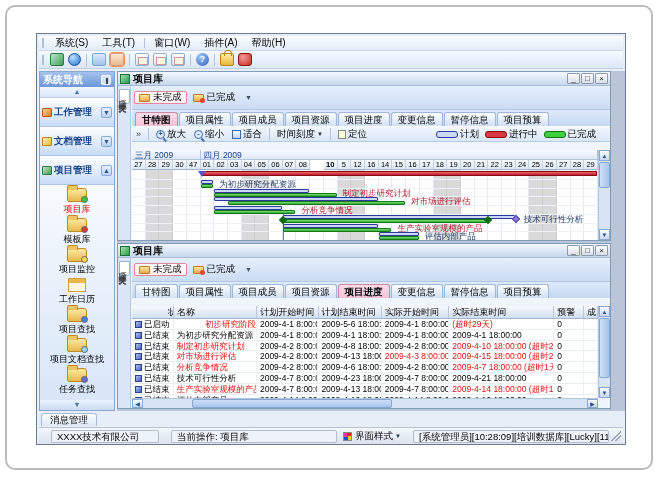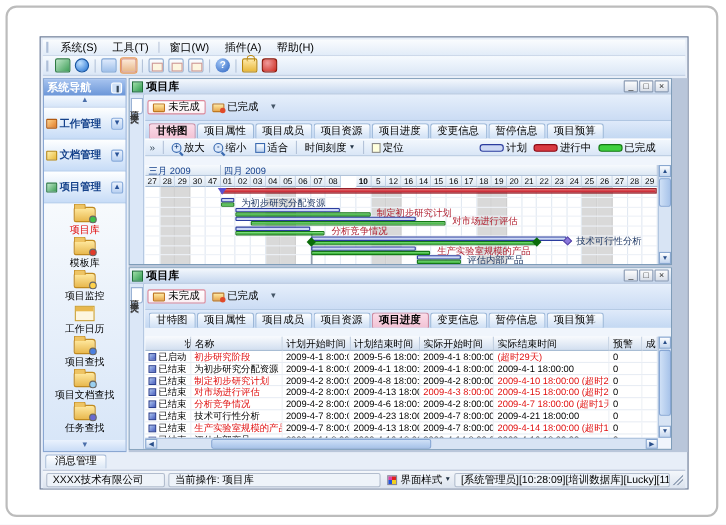--- a/index.html
+++ b/index.html
@@ -165,21 +165,21 @@
   .hthumb { position:absolute; left:60px; top:0; width:200px; height:9px;
     background:linear-gradient(#cfe0f6,#a8c4ea); border:1px solid #86a6d4; border-radius:2px; }
   
   .msgrow { position:absolute; left:2px; top:378px; right:2px; height:14px; background:#e7eef8; }
   .msgtab { position:absolute; left:2px; top:1px; height:13px; padding:0 8px; font-size:9.5px; line-height:12px;
     background:linear-gradient(#fff,#dce8f6); border:1px solid #a8bcd8; border-bottom:none; border-radius:3px 3px 0 0; }
   .statusbar { position:absolute; left:2px; top:393px; right:2px; height:17px;
     background:linear-gradient(#f4f7fb,#dbe3ee); border-top:1px solid #b8c4d6;
     display:flex; align-items:center; font-size:9.5px; }
   .scell { height:13px; line-height:12px; border:1px solid #b2bdce; border-radius:2px;
-    background:#eef3f9; padding:0 5px; margin-left:3px; white-space:nowrap; overflow:hidden; }
+    background:#eef3f9; padding:0 5px; margin-left:12px; white-space:nowrap; overflow:hidden; }
   .scell.op { flex:1; }
   .stylebox { display:flex; align-items:center; margin-left:6px; }
   .styleico { width:9px; height:9px; margin-right:3px;
     background:conic-gradient(#e02020 0 25%, #f0d020 25% 50%, #2050e0 50% 75%, #e040a0 75%); border:1px solid #889; }
   .sgrip { width:10px; height:10px; margin:0 2px 0 2px;
     background:linear-gradient(135deg,transparent 50%,#9aa8bc 50%,#9aa8bc 60%,transparent 60%,transparent 70%,#9aa8bc 70%,#9aa8bc 80%,transparent 80%); }
 </style>
 </head>
 <body>
 
@@ -529,21 +529,21 @@
                 <div class="th" style="width: 62px;">计划开始时间</div>
                 <div class="th" style="width: 64px;">计划结束时间</div>
                 <div class="th" style="width: 68px;">实际开始时间</div>
                 <div class="th" style="width: 106px;">实际结束时间</div>
                 <div class="th" style="width: 30px;">预警</div>
                 <div class="th" style="width: 14px;">成</div>
               </div>
             <div id="tbl-rows">
                 <div class="trow" style="top: 13px;">
                   <div class="td" style="width: 42px;"><span class="st-ico"></span>已启动</div>
-                  <div class="td red" style="width: 84px;">初步研究阶段</div>
+                  <div class="td red" style="width: 84px; text-align: right;">初步研究阶段</div>
                   <div class="td" style="width: 62px;">2009-4-1 8:00:00</div>
                   <div class="td" style="width: 64px;">2009-5-6 18:00:00</div>
                   <div class="td" style="width: 68px;">2009-4-1 8:00:00</div>
                   <div class="td red" style="width: 106px;">(超时29天)</div>
                   <div class="td" style="width: 30px;">0</div>
                   <div class="td" style="width: 14px;"></div>
                 </div>
                 <div class="trow" style="top: 23.8px;">
                   <div class="td" style="width: 42px;"><span class="st-ico"></span>已结束</div>
                   <div class="td" style="width: 84px;">为初步研究分配资源</div>

